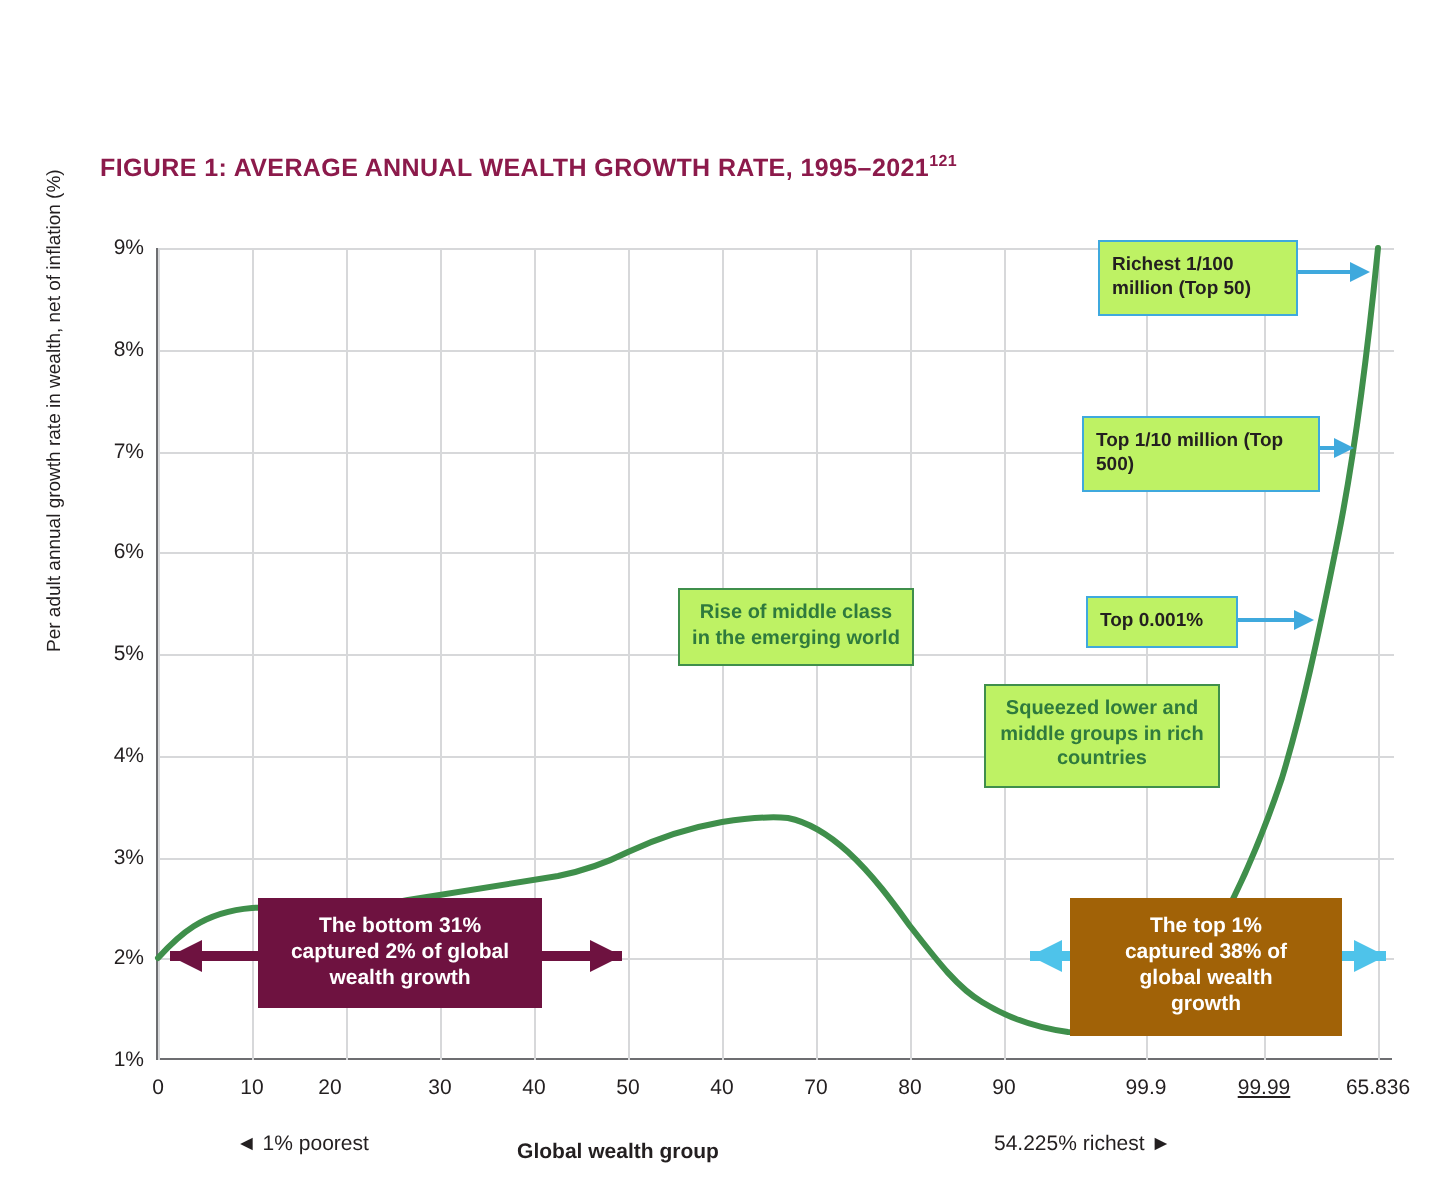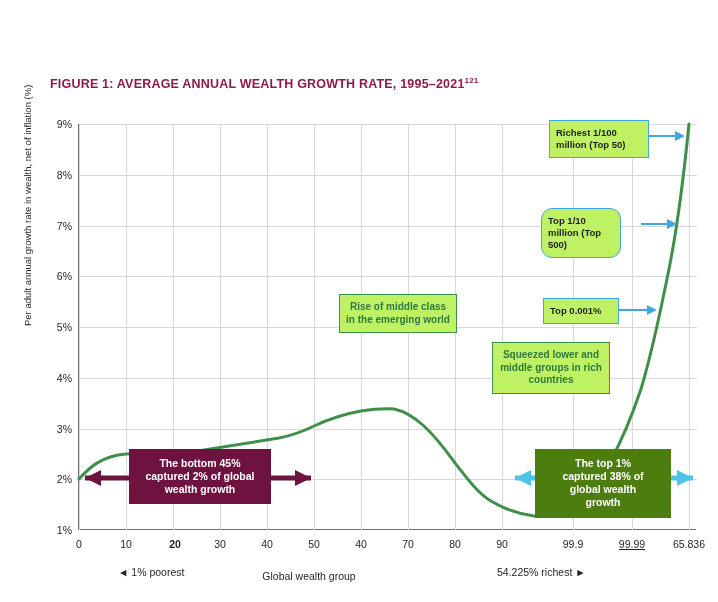--- a/index.html
+++ b/index.html
@@ -93,21 +93,21 @@
     color: #231f20;
     white-space: nowrap;
   }
   #x-axis-title {
     position: absolute;
     left: 0;
     top: 534px;
     width: 618px;
     text-align: center;
     font-size: 10.5px;
-    font-weight: normal;
+    font-weight: bold;
     color: #231f20;
   }
   #x-left-note {
     position: absolute;
     left: 118px;
     top: 530px;
     font-size: 10.5px;
     color: #231f20;
     white-space: nowrap;
   }
@@ -142,21 +142,21 @@
   }
   .callout.maroon-fill {
     background: #6e1240;
     color: #ffffff;
     border: none;
     text-align: center;
     font-size: 10.5px;
     padding: 8px 10px;
   }
   .callout.blue-fill {
-    background: #4d7c0f;
+    background: #a16207;
     color: #ffffff;
     border: none;
     text-align: center;
     font-size: 10.5px;
     padding: 8px 24px;
   }
   #source {
     position: absolute;
     left: 50px;
     top: 566px;
@@ -240,43 +240,43 @@
       <div class="ytick-label" style="top:101.5px;">7%</div>
       <div class="ytick-label" style="top:152.25px;">6%</div>
       <div class="ytick-label" style="top:203px;">5%</div>
       <div class="ytick-label" style="top:253.75px;">4%</div>
       <div class="ytick-label" style="top:304.5px;">3%</div>
       <div class="ytick-label" style="top:355.25px;">2%</div>
       <div class="ytick-label" style="top:406px;">1%</div>
 
       <div class="xtick-label" style="left:0px;">0</div>
       <div class="xtick-label" style="left:47px;">10</div>
-      <div class="xtick-label" style="left:96px;font-weight:bold;">20</div>
+      <div class="xtick-label" style="left:86px;">20</div>
       <div class="xtick-label" style="left:141px;">30</div>
       <div class="xtick-label" style="left:188px;">40</div>
       <div class="xtick-label" style="left:235px;">50</div>
       <div class="xtick-label" style="left:282px;">40</div>
       <div class="xtick-label" style="left:329px;">70</div>
       <div class="xtick-label" style="left:376px;">80</div>
       <div class="xtick-label" style="left:423px;">90</div>
       <div class="xtick-label" style="left:494px;">99.9</div>
       <div class="xtick-label" style="left:553px;text-decoration:underline;">99.99</div>
       <div class="xtick-label" style="left:610px;">65.836</div>
 
       <div class="callout green" style="left:260px; top:170px; width:118px;">Rise of middle class in the emerging world</div>
 
       <div class="callout green" style="left:413px; top:218px; width:118px;">Squeezed lower and middle groups in rich countries</div>
 
-      <div class="callout maroon-fill" style="left:50px; top:325px; width:142px;">The bottom 45% captured 2% of global wealth growth</div>
+      <div class="callout maroon-fill" style="left:50px; top:325px; width:142px;">The bottom 31% captured 2% of global wealth growth</div>
 
       <div class="callout blue-fill" style="left:456px; top:325px; width:136px;">The top 1% captured 38% of global wealth growth</div>
 
       <div class="callout blue" style="left:470px; top:-4px; width:100px;">Richest 1/100 million (Top 50)</div>
 
-      <div class="callout blue" style="left:462px; top:84px; width:80px;border-radius:11px;">Top 1/10 million (Top 500)</div>
+      <div class="callout blue" style="left:462px; top:84px; width:119px;">Top 1/10 million (Top 500)</div>
 
       <div class="callout blue" style="left:464px; top:174px; width:76px;">Top 0.001%</div>
 
     </div>
   </div>
 
   <div id="x-axis-title">Global wealth group</div>
   <div id="x-left-note">◄  1% poorest</div>
   <div id="x-right-note">54.225% richest  ►</div>
 

